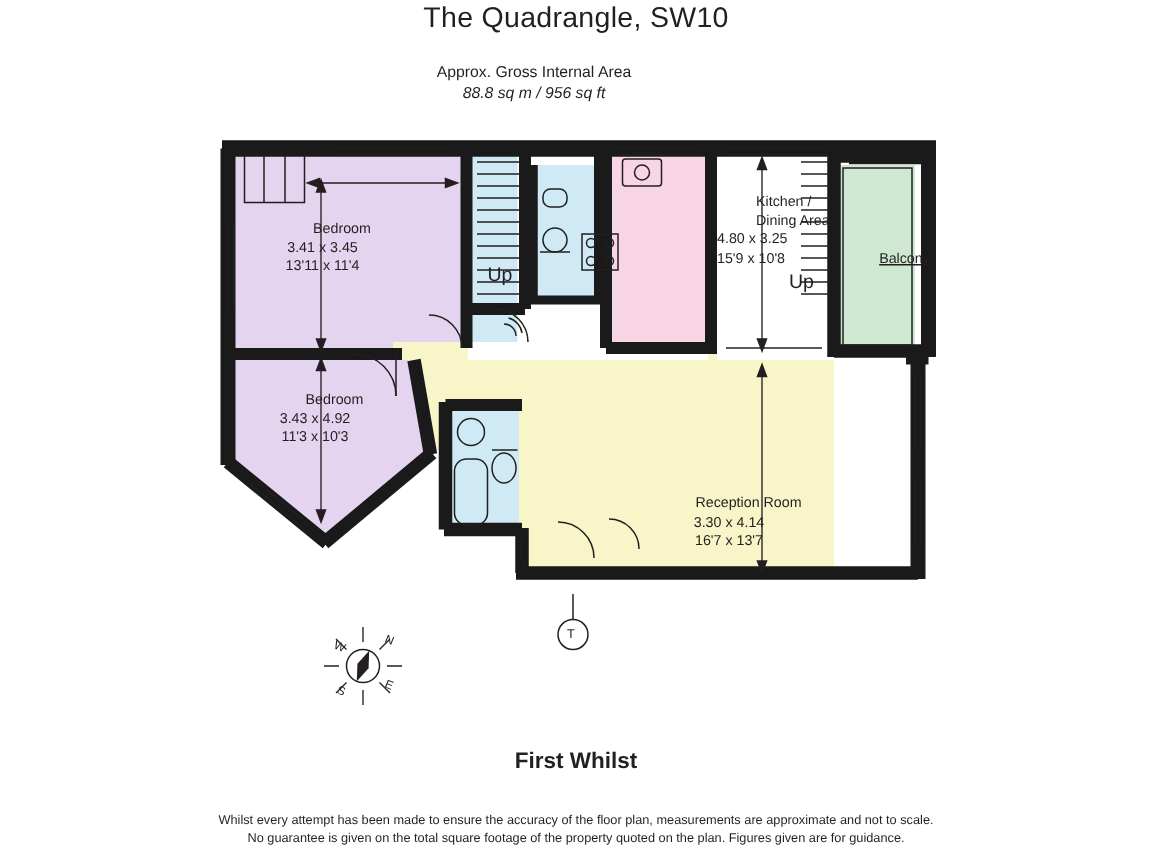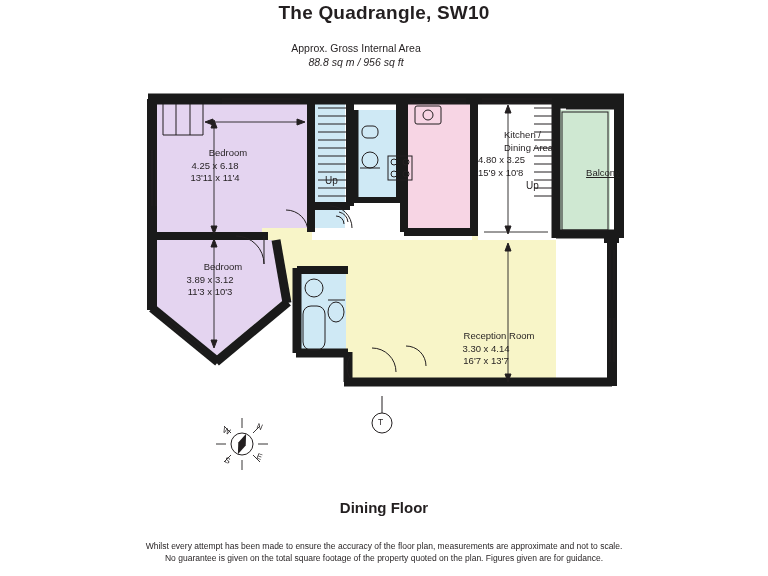--- a/index.html
+++ b/index.html
@@ -20,21 +20,21 @@
     width: 768px;
     height: 576px;
   }
   .title {
     position: absolute;
     top: 2px;
     left: 0;
     width: 768px;
     text-align: center;
     font-size: 19px;
-    font-weight: bold;
+    font-weight: normal;
     letter-spacing: 0.2px;
   }
   .area-line1, .area-line2 {
     position: absolute;
     left: 0;
     width: 712px;
     text-align: center;
     font-size: 10.5px;
   }
   .area-line1 { top: 42px; }
@@ -77,21 +77,21 @@
     font-size: 9.5px;
     line-height: 12.5px;
     white-space: nowrap;
   }
   .room-label .nm { display: block; padding-left: 26px; }
   .room-label .d1 { display: block; }
   .room-label .d2 { display: block; }
 
   .small-label {
     position: absolute;
-    font-size: 10px;
+    font-size: 13px;
     white-space: nowrap;
   }
 
   .compass {
     position: absolute;
     left: 212px;
     top: 414px;
     width: 60px;
     height: 60px;
   }
@@ -249,27 +249,27 @@
       <path d="M484,232 H548" stroke-width="0.9"></path>
 
       <path d="M508,248 V376" stroke-width="0.9"></path>
       <polygon points="508,243 505,251 511,251"></polygon>
       <polygon points="508,382 505,374 511,374"></polygon>
     </g>
   </svg>
 
   <div class="room-label" style="left:155px; top:147px; width:120px;">
     <span class="nm">Bedroom</span>
-    <span class="d1">4.25 x 6.18</span>
+    <span class="d1">3.41 x 3.45</span>
     <span class="d2">13'11 x 11'4</span>
   </div>
 
   <div class="room-label" style="left:150px; top:261px; width:120px;">
     <span class="nm">Bedroom</span>
-    <span class="d1">3.89 x 3.12</span>
+    <span class="d1">3.43 x 4.92</span>
     <span class="d2">11'3 x 10'3</span>
   </div>
 
   <div class="room-label" style="left:478px; top:129px; width:86px; text-align:left;">
     <span class="nm">Kitchen /</span>
     <span class="nm">Dining Area</span>
     <span class="d1">4.80 x 3.25</span>
     <span class="d2">15'9 x 10'8</span>
   </div>
 
@@ -293,17 +293,17 @@
       <path d="M30,19 L34,30 L30,41 L26,30 Z" fill="#231f20" stroke="none" transform="rotate(22 30 30)"></path>
       <path d="M30,4 L30,14 M30,46 L30,56 M4,30 L14,30 M46,30 L56,30" stroke-width="0.9"></path>
       <path d="M12,12 L19,19 M48,12 L41,19 M12,48 L19,41 M48,48 L41,41" stroke-width="0.9"></path>
     </g>
     <text x="44" y="14" font-size="8" font-family="Liberation Sans, sans-serif" fill="#231f20" transform="rotate(22 44 14)">N</text>
     <text x="44" y="44" font-size="8" font-family="Liberation Sans, sans-serif" fill="#231f20" transform="rotate(22 44 44)">E</text>
     <text x="12" y="48" font-size="8" font-family="Liberation Sans, sans-serif" fill="#231f20" transform="rotate(22 12 48)">S</text>
     <text x="10" y="18" font-size="8" font-family="Liberation Sans, sans-serif" fill="#231f20" transform="rotate(22 10 18)">W</text>
   </svg>
 
-  <div class="floor-label">Dining Floor</div>
+  <div class="floor-label">First Whilst</div>
   <div class="disclaimer l1">Whilst every attempt has been made to ensure the accuracy of the floor plan, measurements are approximate and not to scale.</div>
   <div class="disclaimer l2">No guarantee is given on the total square footage of the property quoted on the plan. Figures given are for guidance.</div>
 
 </div>
 
 </body></html>

